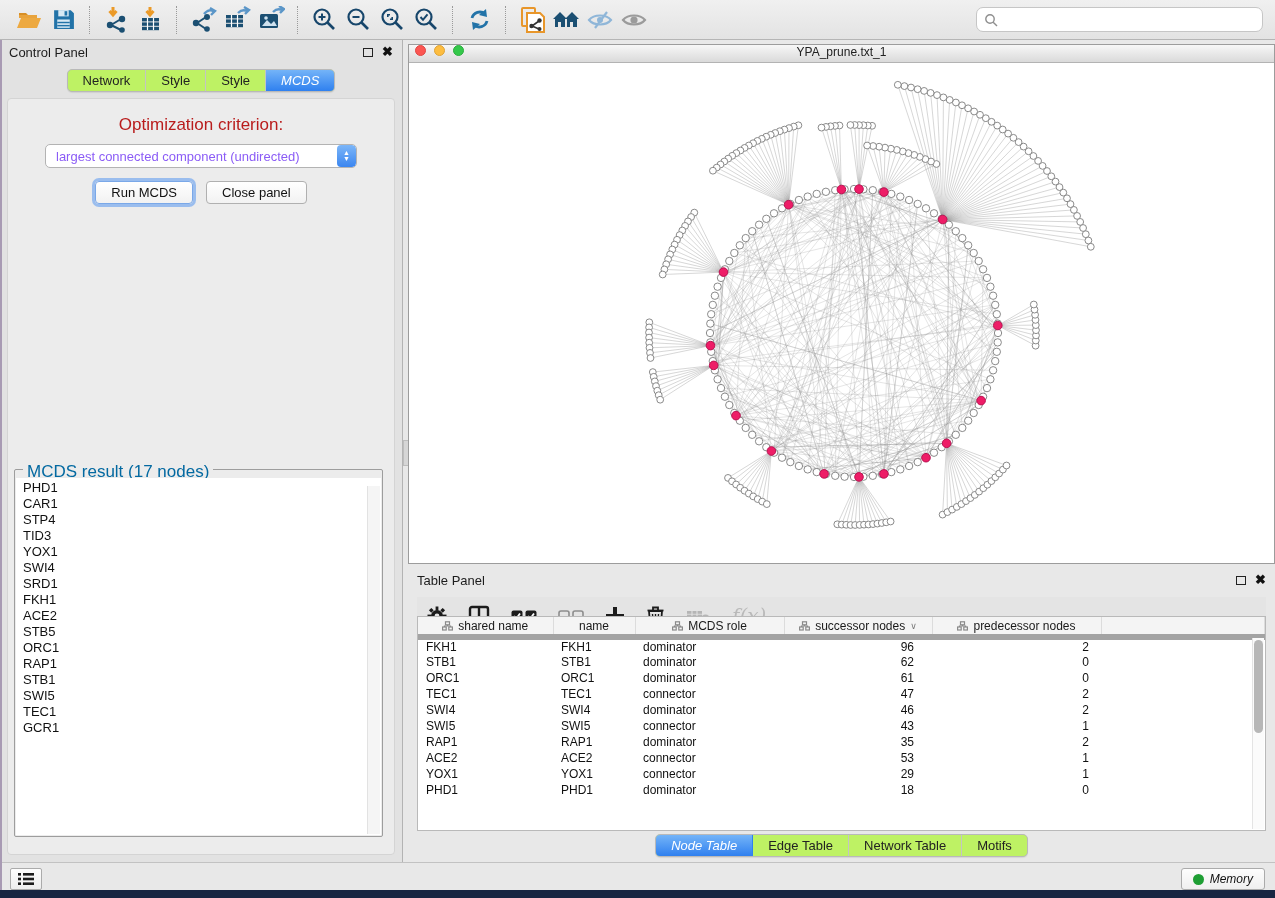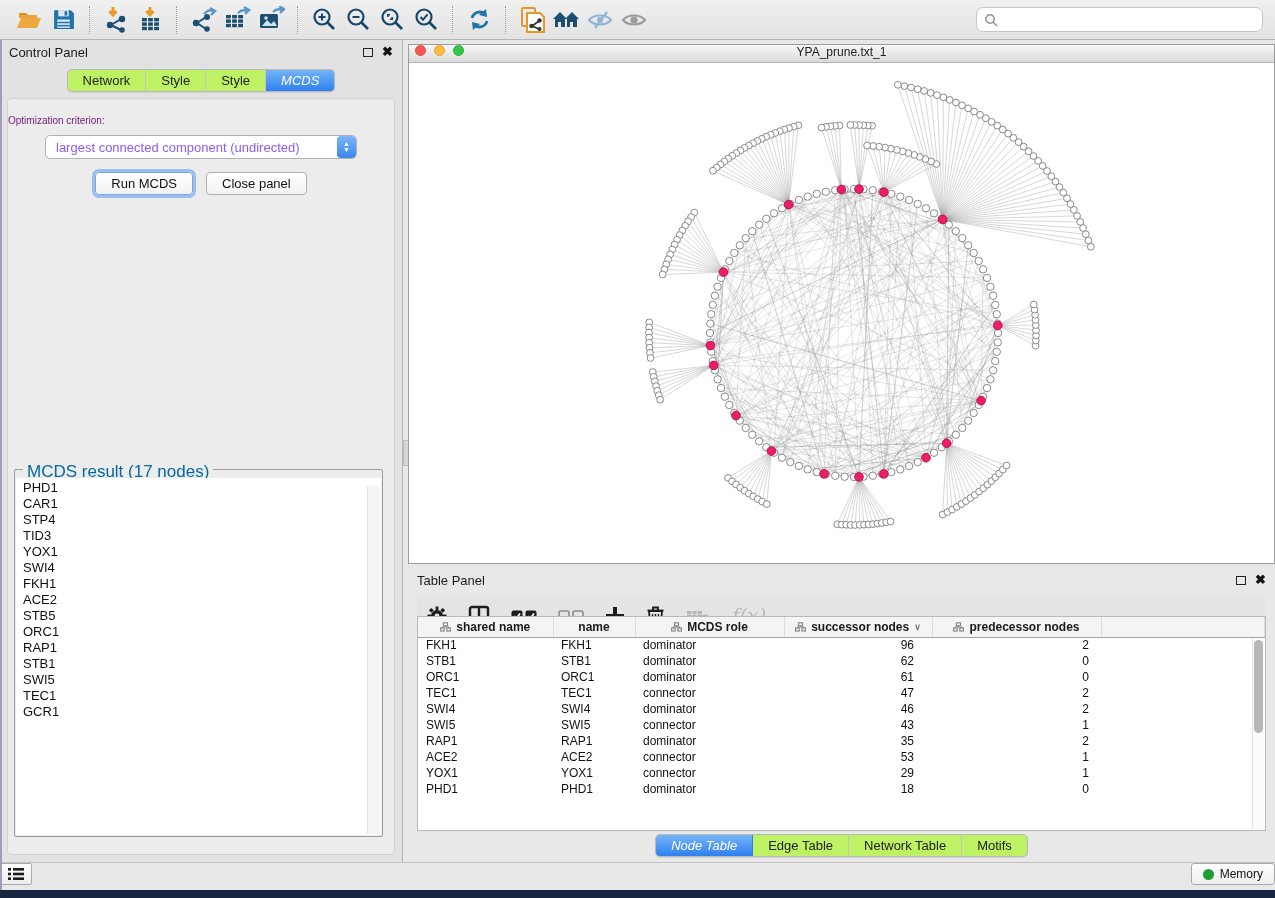--- a/index.html
+++ b/index.html
@@ -28,21 +28,21 @@
   .float-glyph { width:10px; height:9px; border:1.5px solid #222; display:inline-block; }
   .close-glyph { font-size:13px; font-weight:bold; color:#111; line-height:10px; }
   .cp-tabs { height:32px; display:flex; justify-content:center; align-items:center; flex:0 0 auto; }
   .seg-control { display:flex; background:#bef264; border:1px solid #b9b9b9; border-radius:5px;
     overflow:hidden; box-shadow:0 1px 1px rgba(0,0,0,.08); }
   .seg { font-size:13px; color:#222; padding:3px 15px; border-right:1px solid #c4c4c4; cursor:default; }
   .seg:last-child { border-right:none; }
   .seg.selected { background:linear-gradient(#74b4f8,#2f80ef); color:#fff; border-right-color:#2f80ef;font-style:italic; }
   .cp-content { flex:1; margin:2px 7px 7px 7px; background:#ececec; border:1px solid #d4d4d4;
     border-radius:4px; position:relative; padding-top:16px; }
-  .opt-label { text-align:left; font-size:10px; color:#701a75; }
+  .opt-label { text-align:center; font-size:17px; color:#b91c1c; }
   .dropdown { margin:9px auto 0 auto; width:312px; height:24px; background:#fff;
     border:1px solid #b3b3b3; border-radius:5px; display:flex; align-items:center; overflow:hidden; }
   .dropdown .dd-text { flex:1; font-size:13px; color:#8b5cf6; padding-left:10px; white-space:nowrap; }
   .dd-stepper { width:19px; height:22px; margin:0; border-radius:4px;
     background:linear-gradient(#7cb6f8,#3b86f0); display:flex; flex-direction:column;
     align-items:center; justify-content:center; color:#fff; font-size:7px; line-height:6px; }
   .btn-row { display:flex; justify-content:center; gap:13px; margin-top:13px; }
   .mac-btn { height:23px; padding:0 15px; background:linear-gradient(#ffffff,#f2f2f2);
     border:1px solid #b0b0b0; border-radius:4px; font-size:13px; color:#111;
     font-family:"Liberation Sans", sans-serif; }
@@ -77,37 +77,37 @@
   
   .table-panel { position:absolute; left:0px; right:0; top:528px; bottom:0; background:#e8e8e8; }
   .tp-toolbar { margin:5px 9px 0 9px; height:38px; display:flex; align-items:center; gap:21px;
     padding:0 10px; background:#e4e4e4; }
   .tp-icon { display:flex; align-items:center; justify-content:center; }
   .fx-label { font-family:"DejaVu Serif", serif; font-style:italic; font-size:20px; color:#b9b9b9; }
   .table-wrap { position:absolute; left:9px; right:9px; top:48px; bottom:31px;
     background:#fff; border:1px solid #b9b9b9; }
   table.datatable { border-collapse:collapse; width:100%; table-layout:fixed; }
   .datatable th { height:20px; background:#f4f4f4; border-right:1px solid #dcdcdc;
-    border-bottom:1px solid #a3a3a3; font-size:12px; font-weight:bold; color:#1a1a1a;
+    border-bottom:6px solid #a3a3a3; font-size:12px; font-weight:normal; color:#1a1a1a;
     text-align:center; white-space:nowrap; overflow:hidden; }
   .datatable th .th-inner { display:flex; align-items:center; justify-content:center; gap:5px; }
   .datatable td { height:16px; font-size:12px; color:#111; padding:0 0 0 8px;
     white-space:nowrap; overflow:hidden; }
   .datatable td.num-s { text-align:right; padding-right:18px; }
   .datatable td.num-p { text-align:right; padding-right:12px; }
   .sort-arrow { color:#7a7a7a; font-size:9px; }
   .tbl-scroll { position:absolute; top:21px; bottom:1px; right:1px; width:12px;
     background:#fbfbfb; border-left:1px solid #e4e4e4; }
   .tbl-thumb { position:absolute; top:2px; left:1px; width:9px; height:93px;
     background:#b7b7b7; border-radius:5px; }
   .tp-tabs { position:absolute; left:0; right:0; bottom:5px; display:flex; justify-content:center; }
 
   
   .statusbar { position:absolute; left:0; right:0; bottom:8px; height:28px;
-    background:#e8e8e8; border-top:1px solid #c2c2c2; display:flex; align-items:flex-start; padding:0 0; }
+    background:#e8e8e8; border-top:1px solid #c2c2c2; display:flex; align-items:flex-end; padding:0 10px;font-style:italic; }
   .list-btn { width:32px; height:22px; background:linear-gradient(#fdfdfd,#ededed);
     border:1px solid #ababab; border-radius:2px; display:flex; align-items:center; justify-content:center; }
   .memory-btn { margin-left:auto; height:22px; padding:0 11px; background:linear-gradient(#fdfdfd,#efefef);
     border:1px solid #ababab; border-radius:3px; display:flex; align-items:center; gap:6px;
     font-size:12px; color:#111; }
   .mem-dot { width:11px; height:11px; border-radius:50%; background:#1e9e33; }
   .desktop-strip { position:absolute; left:0; right:0; bottom:0; height:8px;
     background:linear-gradient(90deg,#17253f,#223least 0%,#17253f); background:#182642; }
   .left-strip { position:absolute; left:0; top:40px; bottom:8px; width:2px; background:#a89ab3; }
 </style>
@@ -304,20 +304,21 @@
       <div class="result-group">
         <span class="result-legend">MCDS result (17 nodes)</span>
         <div class="result-list">
           <ul id="mcds-list">
               <li>PHD1</li>
               <li>CAR1</li>
               <li>STP4</li>
               <li>TID3</li>
               <li>YOX1</li>
               <li>SWI4</li>
+              <li>SRD1</li>
               <li>FKH1</li>
               <li>ACE2</li>
               <li>STB5</li>
               <li>ORC1</li>
               <li>RAP1</li>
               <li>STB1</li>
               <li>SWI5</li>
               <li>TEC1</li>
               <li>GCR1</li>
             </ul>

